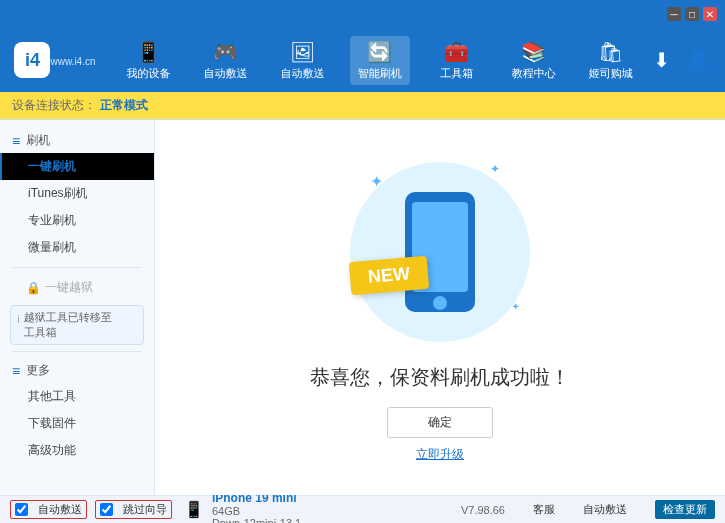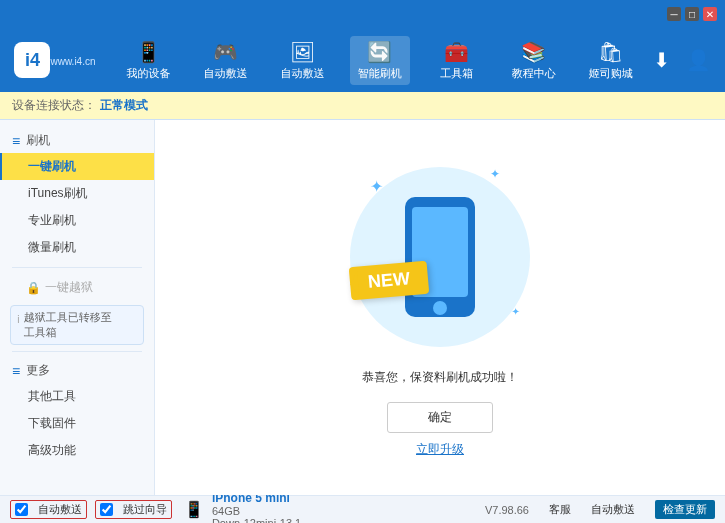--- a/index.html
+++ b/index.html
@@ -100,21 +100,21 @@
     }
     .nav-right-btn {
       color: white;
       font-size: 20px;
       cursor: pointer;
       padding: 4px;
     }
 
     
     .statusbar {
-      background: #fef9c3;
+      background: #fde047;
       height: 28px;
       display: flex;
       align-items: center;
       padding: 12px 12px;
       border-bottom: 1px solid #cce0f5;
       font-size: 12px;
       color: #333;
     }
     .status-label { color: #666; }
     .status-value { color: #1a73c9; font-weight: bold; margin-left: 4px; }
@@ -147,21 +147,21 @@
       font-size: 14px;
     }
     .sidebar-item {
       padding: 5px 12px 5px 26px;
       color: #444;
       cursor: pointer;
       font-size: 12px;
       border-left: 2px solid transparent;
     }
     .sidebar-item.active {
-      background: #fde047;
+      background: #000000;
       color: #1a73c9;
       border-left: 2px solid #1a73c9;
       font-weight: bold;
     }
     .sidebar-divider {
       height: 1px;
       background: #dde8f5;
       margin: 6px 12px;
     }
     .sidebar-notice {
@@ -271,21 +271,21 @@
       content: '';
       position: absolute;
       left: -8px;
       top: 50%;
       transform: translateY(-50%);
       border-width: 12px 8px;
       border-style: solid;
       border-color: transparent #f5c518 transparent transparent;
     }
     .success-title {
-      font-size: 12px;
+      font-size: 20px;
       color: #333;
       margin-top: 12px;
       font-weight: normal;
     }
     .confirm-btn {
       margin-top: 16px;
       padding: 6px 40px;
       background: white;
       border: 1px solid #ccc;
       border-radius: 3px;
@@ -344,21 +344,21 @@
       font-size: 11px;
     }
     .device-icon {
       font-size: 16px;
       color: #555;
     }
 
     .bottombar-right {
       display: flex;
       align-items: center;
-      gap: 20px;
+      gap: 28px;
       font-size: 11px;
       color: #666;
     }
     .version-text { color: #666; }
     .link-text { color: #333; cursor: pointer; }
     .update-btn {
       background: #0369a1;
       color: white;
       padding: 2px 8px;
       border-radius: 2px;
@@ -500,21 +500,21 @@
       <input type="checkbox" checked="" style="">
       <span class="checkbox-label">自动敷送</span>
     </label>
     <label class="checkbox-item">
       <input type="checkbox" checked="" style="">
       <span class="checkbox-label">跳过向导</span>
     </label>
     <div class="device-info">
       <span class="device-icon">📱</span>
       <div>
-        <div class="device-name">iPhone 5 mini</div>
+        <div class="device-name">iPhone 19 mini</div>
         <div class="device-detail">64GB</div>
         <div class="device-detail">Down-12mini-13,1</div>
       </div>
     </div>
   </div>
   <div class="bottombar-right">
     <span class="version-text">V7.98.66</span>
     <span class="link-text">客服</span>
     <span class="link-text">自动敷送</span>
     <span class="update-btn">检查更新</span>

